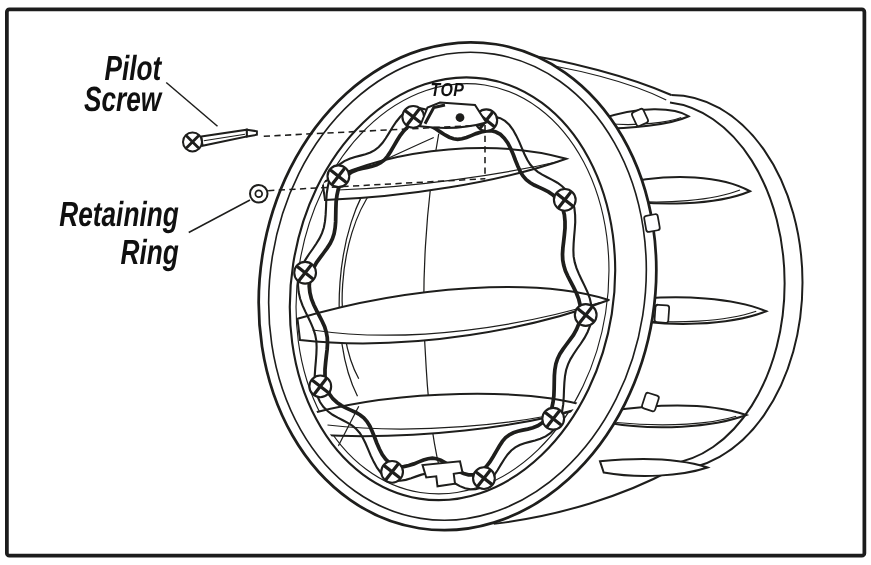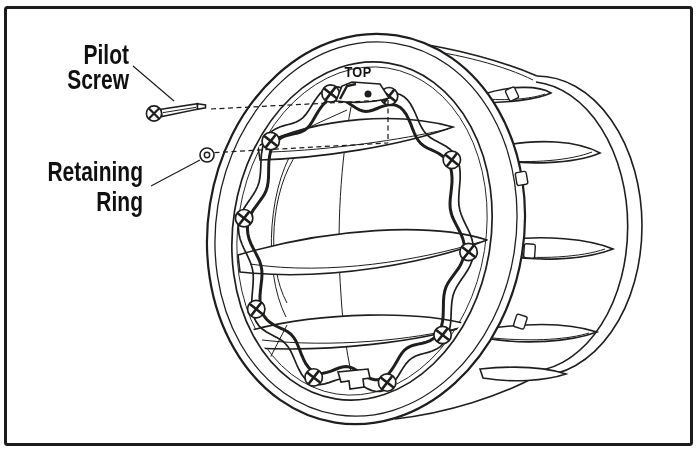--- a/index.html
+++ b/index.html
@@ -1,16 +1,16 @@
 <!DOCTYPE html>
 <html><head>
 <meta charset="utf-8">
 <style>
   html,body{margin:0;padding:0;background:#ffffff;}
-  .canvas{position:relative;width:697px;height:452px;background:#ffffff;overflow:hidden;}
+  .canvas{position:relative;width:697px;height:452px;background:#ffffff;overflow:hidden;font-style:italic;}
   svg{position:absolute;left:0;top:0;display:block;}
   .ln{fill:none;stroke:#1e1e1c;stroke-width:1.6;}
   .wf{fill:#ffffff;stroke:#1e1e1c;stroke-width:1.6;}
   .thin{fill:none;stroke:#1e1e1c;stroke-width:1;}
   .thin2{fill:none;stroke:#1e1e1c;stroke-width:1.2;}
   .dash path{fill:none;stroke:#1e1e1c;stroke-width:1.25;stroke-dasharray:5 3.5;}
   .screwhead{fill:#ffffff;stroke:#1e1e1c;stroke-width:1.7;}
   .screwcross{stroke:#1e1e1c;stroke-width:2.6;stroke-linecap:round;}
   text{font-family:"Liberation Sans","DejaVu Sans",sans-serif;font-weight:700;fill:#101010;}
   .lbl{font-size:28px;}

